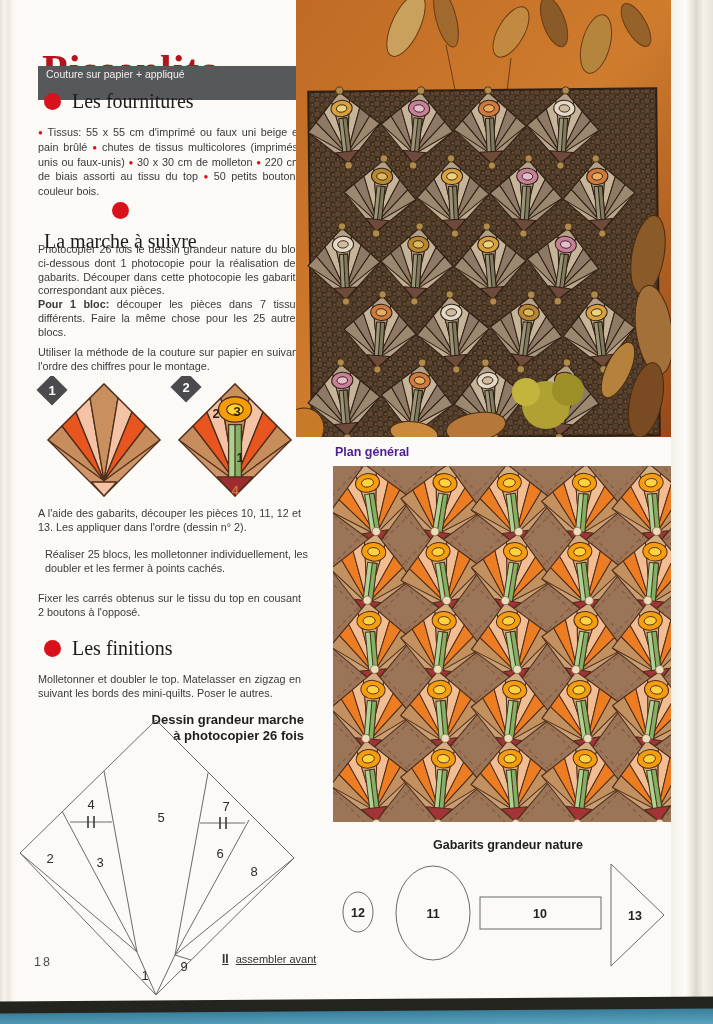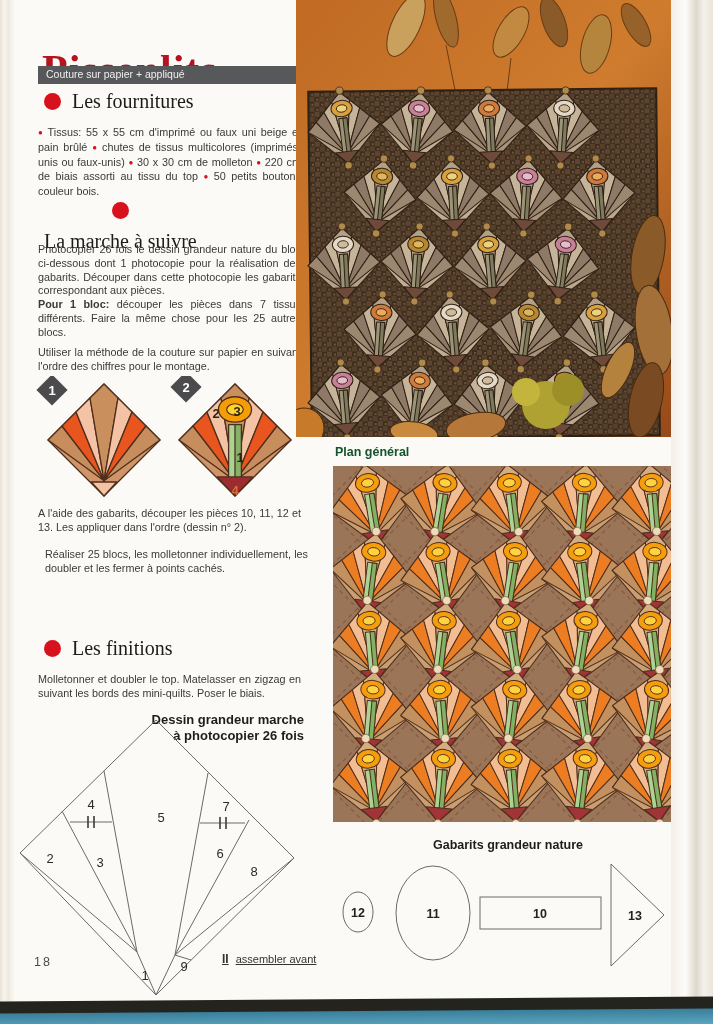--- a/index.html
+++ b/index.html
@@ -11,21 +11,21 @@
   .edge-left{left:0;top:0;width:15px;height:1024px;
     background:linear-gradient(90deg,#e9e2d9 0%,#f7f4ee 30%,#eee8de 55%,#f5f2ea 75%,#fbfaf7 100%);}
   .edge-right{left:671px;top:0;width:42px;height:1024px;
     background:linear-gradient(90deg,#f3efe8 0%,#fdfcf9 35%,#ddd8cd 60%,#f4f1ea 78%,#e9e5db 100%);}
   .bottom-dark{left:-10px;top:999px;width:740px;height:14px;background:#24241f;transform:rotate(-0.4deg);}
   .bottom-teal{left:-10px;top:1011px;width:740px;height:16px;
     background:linear-gradient(180deg,#3a7e9a 0%,#5aa6c0 100%);transform:rotate(-0.4deg);}
 
   .page-title{left:42px;top:18px;font-family:"Liberation Serif",serif;font-size:42px;
     font-weight:600;color:#b5131f;letter-spacing:1px;}
-  .subtitle-bar{left:38px;top:66px;width:258px;height:18px;background:#57585a;}
+  .subtitle-bar{left:38px;top:66px;width:258px;height:34px;background:#57585a;}
   .subtitle-bar span{display:block;padding-left:8px;font-size:10.5px;line-height:17px;color:#efefef;}
 
   .section-h{display:flex;align-items:center;gap:11px;}
   .section-h .dot{width:17px;height:17px;border-radius:50%;background:#d8121d;flex:none;}
   .section-h .ht{font-family:"Liberation Serif",serif;font-size:20px;color:#1c1c1c;white-space:nowrap;}
   .sec-fournitures{left:44px;top:90px;}
   .sec-marche{left:44px;top:202px;flex-direction:column;}
   .sec-finitions{left:44px;top:637px;}
 
   .body-p{left:38px;width:263px;font-size:10.8px;line-height:13.8px;text-align:justify;margin:0;}
@@ -37,21 +37,21 @@
   .p-marche6{top:592px;}
   .p-finitions{top:673px;}
   .fbullet{color:#d8121d;font-size:8px;margin-right:3px;position:relative;top:-1px;}
 
   .template-label{left:118px;top:712px;width:186px;text-align:right;font-weight:bold;
     font-size:13px;line-height:16px;color:#1d1d1d;}
   .legend{left:222px;top:952px;font-size:11px;color:#333;text-decoration:underline;}
   .legend .mk{font-weight:bold;font-size:12px;margin-right:7px;}
   .pagenum{left:34px;top:955px;font-size:12.5px;color:#4a4a4a;letter-spacing:2px;}
 
-  .plan-label{left:335px;top:445px;font-weight:bold;font-size:12.5px;color:#14532d;}
+  .plan-label{left:335px;top:445px;font-weight:bold;font-size:12.5px;color:#4c1d95;}
   .gabarits-label{left:363px;top:838px;width:290px;text-align:center;font-weight:bold;font-size:12.5px;color:#1d1d1d;}
 
   .credit{left:678px;top:343px;height:102px;writing-mode:vertical-rl;transform:rotate(180deg);
     font-size:8px;font-style:italic;color:#97948e;white-space:nowrap;}
 
   svg text{font-family:"Liberation Sans",sans-serif;}
   .tpl-num{font-size:13px;fill:#2b2b2b;}
   .gab-num{font-size:12.5px;font-weight:bold;fill:#222;}
 </style>
 </head>
@@ -128,27 +128,28 @@
         <text x="0" y="4.5" text-anchor="middle" fill="#ffffff" style="font-size:13px;font-weight:bold">2</text>
       </g>
       <text x="181" y="42" text-anchor="middle" fill="#2e2412" style="font-size:13px;font-weight:bold">2</text>
       <text x="202" y="40" text-anchor="middle" fill="#2e2412" style="font-size:13px;font-weight:bold">3</text>
       <text x="205" y="86" text-anchor="middle" fill="#2e2412" style="font-size:13px;font-weight:bold">1</text>
       <text x="200" y="119" text-anchor="middle" fill="#d4703c" style="font-size:13px;font-weight:bold">4</text>
     </svg>
 
   <p class="abs body-p p-marche4">A l'aide des gabarits, découper les pièces 10, 11, 12 et 13. Les appliquer dans l'ordre (dessin n° 2).</p>
   <p class="abs body-p p-marche5">Réaliser 25 blocs, les molletonner individuellement, les doubler et les fermer à points cachés.</p>
+  <p class="abs body-p p-marche6">Fixer les carrés obtenus sur le tissu du top en cousant 2 boutons à l'opposé.</p>
 
   <div class="abs section-h sec-finitions">
     <span class="dot"></span>
     <span class="ht">Les finitions</span>
   </div>
 
-  <p class="abs body-p p-finitions">Molletonner et doubler le top. Matelasser en zigzag en suivant les bords des mini-quilts. Poser le biais.</p>
+  <p class="abs body-p p-finitions">Molletonner et doubler le top. Matelasser en zigzag en suivant les bords des mini-quilts. Poser le autres.</p>
 
   <div class="abs template-label">
     <div>Dessin grandeur marche</div>
     <div>à photocopier 26 fois</div>
   </div>
 
   <svg class="abs" style="left:12px;top:712px" width="300" height="292" viewBox="0 0 300 292">
     <g fill="none" stroke="#6a6a6a" stroke-width="1">
       <polygon points="144,8 282,146 144,283 8,141"></polygon>
       <polyline points="92,59 125,240 144,283"></polyline>

